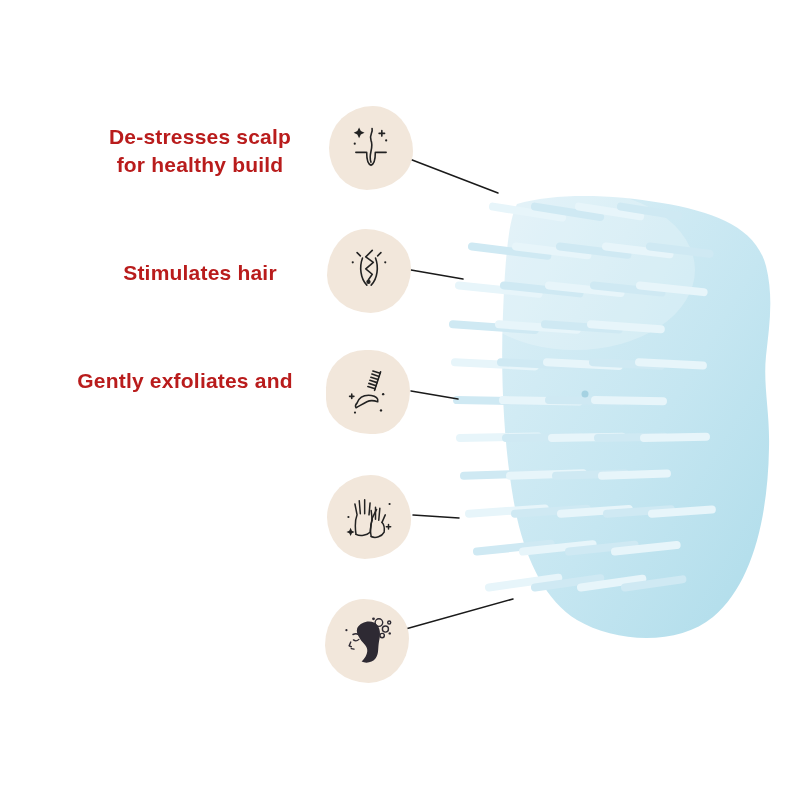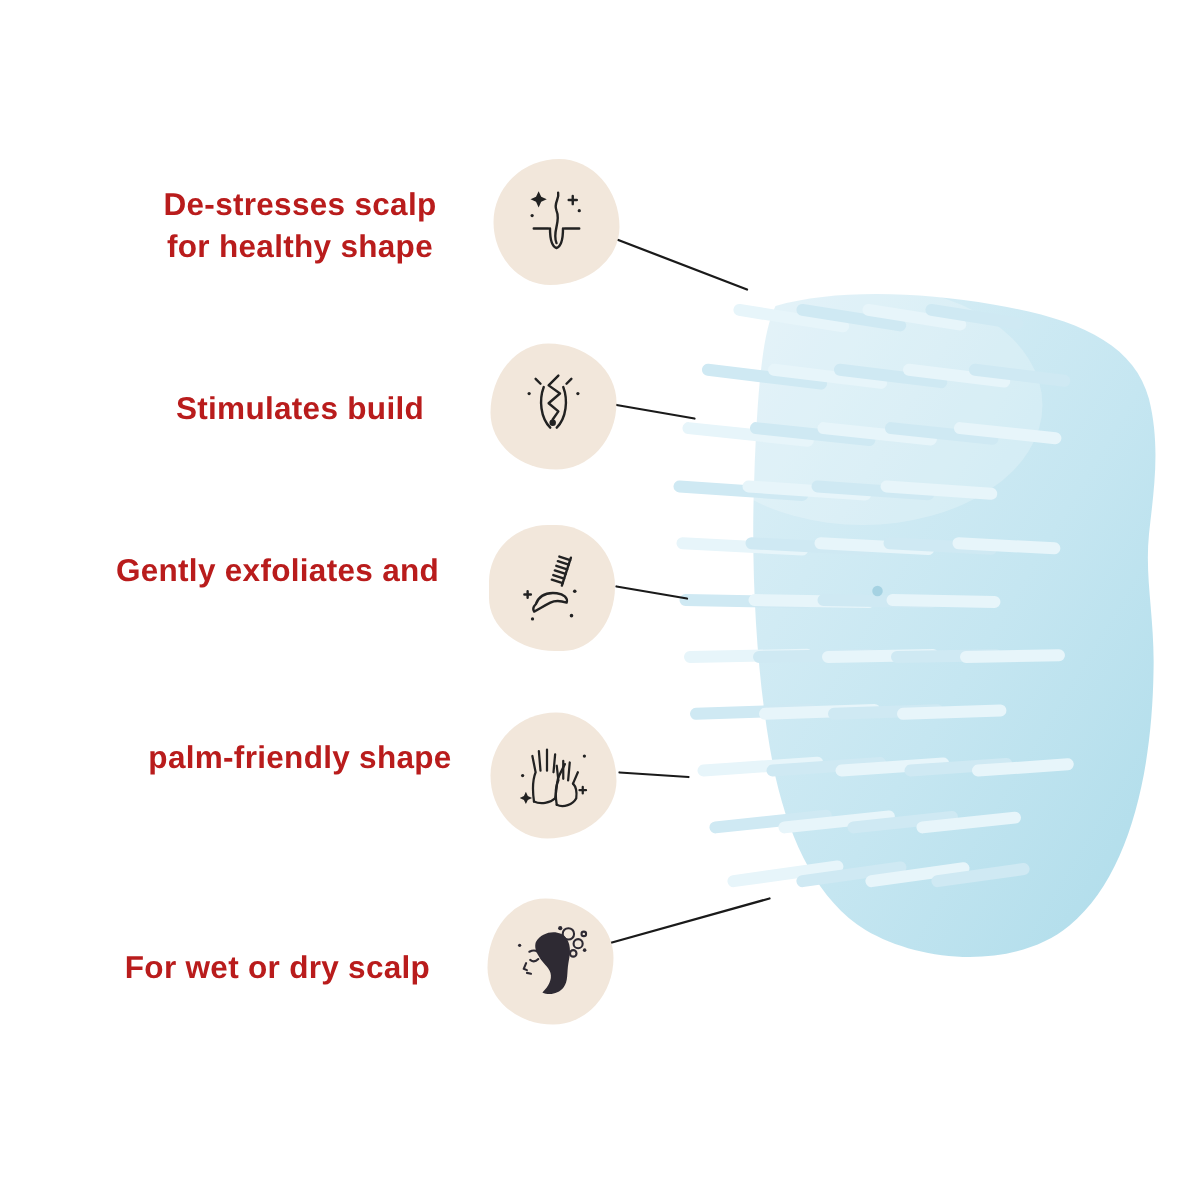--- a/index.html
+++ b/index.html
@@ -108,36 +108,36 @@
       <line x1="407" y1="158" x2="498" y2="193"></line>
       <line x1="411" y1="270" x2="463" y2="279"></line>
       <line x1="411" y1="391" x2="458" y2="399"></line>
       <line x1="413" y1="515" x2="459" y2="518"></line>
       <line x1="402" y1="630" x2="513" y2="599"></line>
     </g>
   </svg>
 
   <div class="f-text" style="left:60px;top:123px;width:280px;">
     <div>De-stresses scalp</div>
-    <div>for healthy shape</div>
+    <div>for healthy build</div>
   </div>
   <div class="f-blob blob-a" style="left:329px;top:106px;">
     <svg class="icon" viewBox="0 0 48 48" fill="none" stroke="#222222" stroke-width="1.6" stroke-linecap="round" stroke-linejoin="round">
       <path d="M10 28 H19 M29 28 H38"></path>
       <path d="M20 28 C20 35, 21 39, 24 40 C27 39, 28 35, 28 28"></path>
       <path d="M24 37 C21 30, 27 24, 24 17 C22 12, 26 10, 25 6"></path>
       <path d="M13 5 l1.6 3.4 3.4 1.6 -3.4 1.6 -1.6 3.4 -1.6 -3.4 -3.4 -1.6 3.4 -1.6 z" fill="#222222" stroke="none"></path>
       <path d="M34 8 v5 M31.5 10.5 h5"></path>
       <circle cx="38" cy="17" r="1" fill="#222222" stroke="none"></circle>
       <circle cx="9" cy="20" r="1" fill="#222222" stroke="none"></circle>
     </svg>
   </div>
 
   <div class="f-text" style="left:60px;top:259px;width:280px;">
-    <div>Stimulates build</div>
+    <div>Stimulates hair</div>
     <div></div>
   </div>
   <div class="f-blob blob-b" style="left:327px;top:229px;">
     <svg class="icon" viewBox="0 0 48 48" fill="none" stroke="#222222" stroke-width="1.6" stroke-linecap="round" stroke-linejoin="round">
       <path d="M18 12 C15 20, 16 31, 22 37"></path>
       <path d="M30 12 C33 20, 32 31, 26 37"></path>
       <path d="M27 5 L21 11 L28 16 L21 22 L27 27 L23.5 32"></path>
       <circle cx="23.5" cy="34" r="2" fill="#222222" stroke="none"></circle>
       <path d="M13 7 l3 3 M35 7 l-3 3"></path>
       <circle cx="9" cy="16" r="1" fill="#222222" stroke="none"></circle>
@@ -156,39 +156,34 @@
       </g>
       <path d="M14 34 C16 28.5, 21 26.5, 27 27.2 C31 27.8, 34 30, 33 33 C30 32, 26 31.5, 23 33 C19 35, 16 37, 13 38.5 C12 37, 12.8 35.2, 14 34 Z"></path>
       <path d="M9 26 v4 M7 28 h4"></path>
       <circle cx="38" cy="26" r="1.1" fill="#222222" stroke="none"></circle>
       <circle cx="36" cy="41" r="1.1" fill="#222222" stroke="none"></circle>
       <circle cx="12" cy="43" r="1" fill="#222222" stroke="none"></circle>
     </svg>
   </div>
 
   <div class="f-text" style="left:60px;top:492px;width:280px;">
-    <div>palm-friendly shape</div>
   </div>
   <div class="f-blob blob-a" style="left:327px;top:475px;">
     <svg class="icon" viewBox="0 0 48 48" fill="none" stroke="#222222" stroke-width="1.5" stroke-linecap="round" stroke-linejoin="round">
       <path d="M12 40 C11 33, 11 27, 13 22 L11 12 M16 21 L15 9 M20 21 L20 8 M24 22 L25 11 M27 25 L31 17"></path>
       <path d="M12 40 C16 42, 22 41, 25 38 C26 33, 26 28, 27 25"></path>
       <path d="M26 42 C25 36, 25 31, 27 27 L26 18 M30 26 L30 15 M33 27 L34 16 M36 29 L39 22"></path>
       <path d="M26 42 C30 44, 36 42, 38 38 C38.5 34, 38 31, 36 29"></path>
       <path d="M7 34 l1.2 2.6 2.6 1.2 -2.6 1.2 -1.2 2.6 -1.2 -2.6 -2.6 -1.2 2.6 -1.2 z" fill="#222222" stroke="none"></path>
       <path d="M42 31 v4 M40 33 h4"></path>
       <circle cx="5" cy="24" r="1" fill="#222222" stroke="none"></circle>
       <circle cx="43" cy="12" r="1" fill="#222222" stroke="none"></circle>
     </svg>
   </div>
 
-  <div class="f-text" style="left:45px;top:632px;width:280px;">
-    <div>For wet or dry scalp</div>
-    <div></div>
-  </div>
   <div class="f-blob blob-b" style="left:325px;top:599px;">
     <svg class="icon" viewBox="0 0 48 48" fill="none" stroke="#2e2a33" stroke-width="1.4" stroke-linecap="round" stroke-linejoin="round">
       <path d="M15 12 C19 5, 30 4, 34 10 C37 15, 36 20, 35 25 C34 31, 35 36, 32 40 C29 44, 23 45, 19 43 C23 39, 25 35, 24 31 C23 27, 19 25, 17 21 C15 18, 14 15, 15 12 Z" fill="#2e2a33" stroke="none"></path>
       <path d="M11 18 q3 -1.5 5 0"></path>
       <path d="M11.5 23 q2.5 2 5 -0.5"></path>
       <path d="M9 25 l-1.5 3.5 l2 0.8"></path>
       <path d="M9.5 31 l2.5 0.5"></path>
       <circle cx="35" cy="7" r="3.5"></circle>
       <circle cx="41" cy="13" r="2.8"></circle>
       <circle cx="38" cy="19" r="2"></circle>

